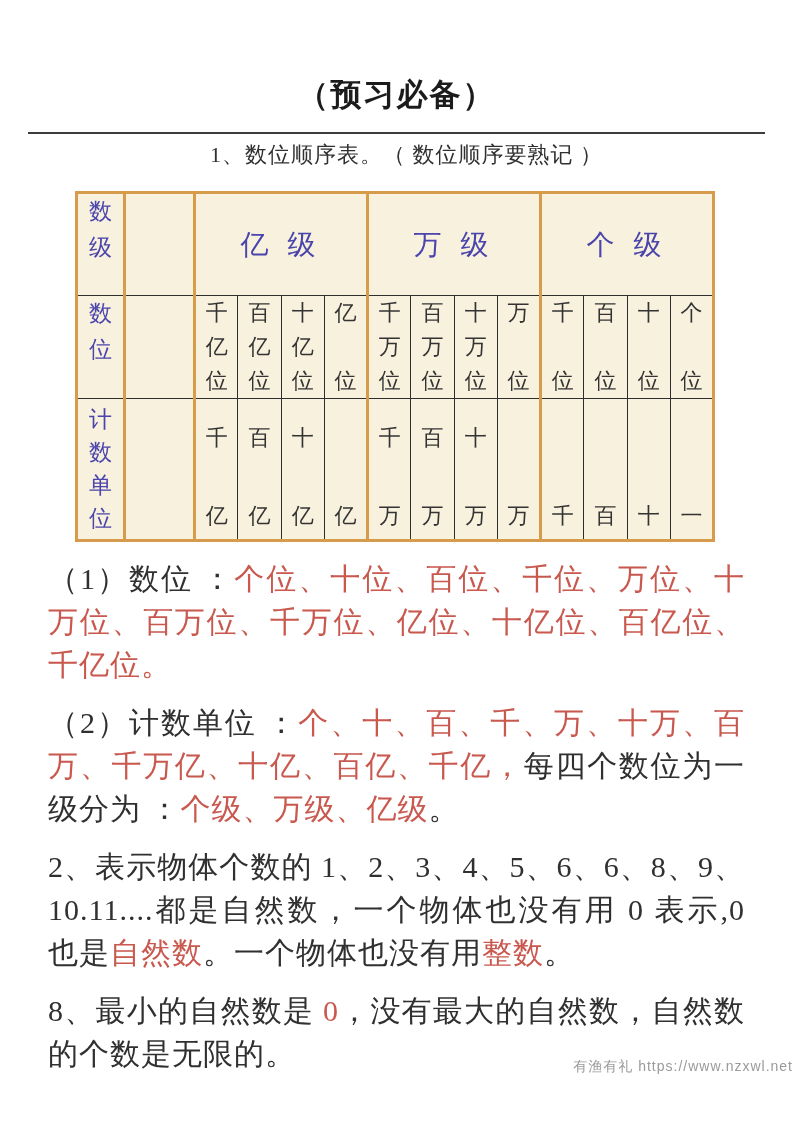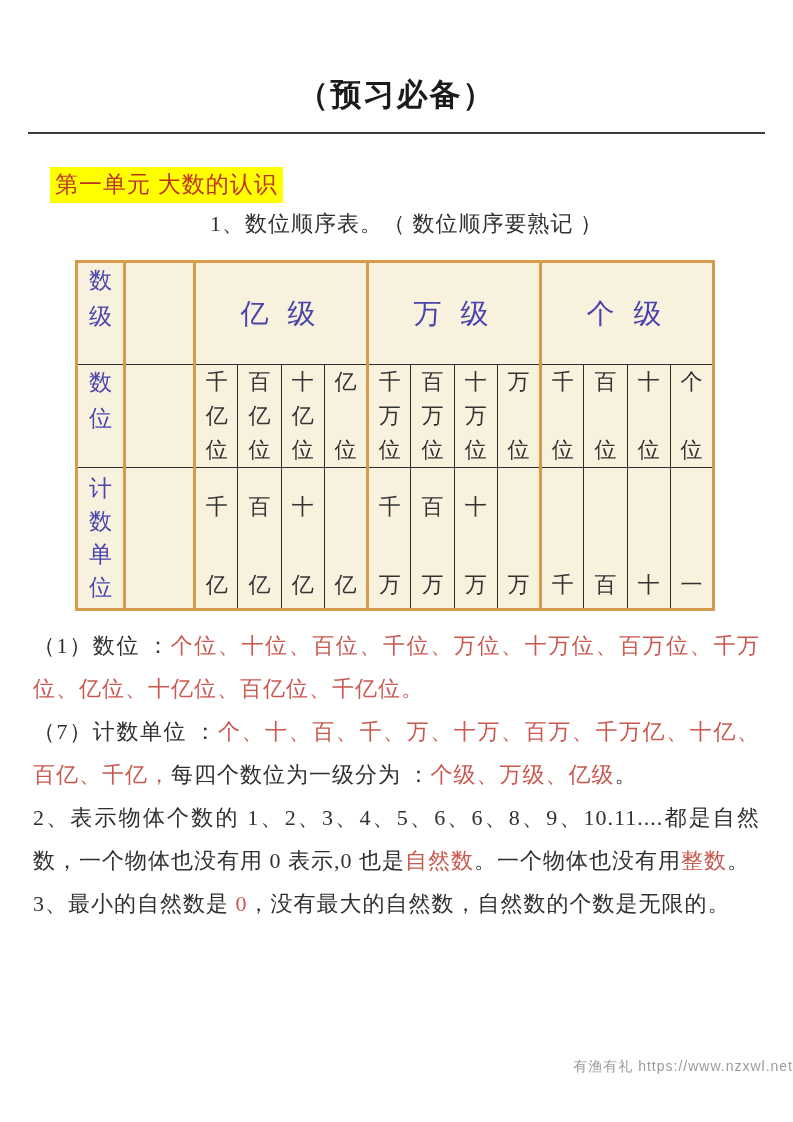--- a/index.html
+++ b/index.html
@@ -95,22 +95,22 @@
   td.uc .ul{
     display:block;
     height:26px;
     line-height:26px;
     font-size:22px;
     color:#333333;
   }
   
   .notes{margin:13px 3px 0 3px;}
   .notes p{
-    margin:0;
-    font-size:22px;
+    margin:15px;
+    font-size:30px;
     line-height:43px;
     letter-spacing:1px;
     text-align:justify;
   }
   .k{color:var(--text_black,#303030);}
   .r{color:var(--body_red,#c9584e);}
   .footer{
     position:absolute;
     left:0;top:1058px;
     width:100%;
@@ -124,21 +124,20 @@
 </head>
 <body>
 
 <div class="page">
 
   <div class="title">（预习必备）</div>
   <hr class="rule">
 
   <div class="content">
 
-    <div class="heading">第一单元 大数的认识</div>
     <div class="intro">1、数位顺序表。（ 数位顺序要熟记 ）</div>
 
     <table class="pvt">
       <colgroup>
         <col style="width:48px">
           <col style="width:70px">
         <col>
           <col>
           <col>
           <col>
@@ -297,22 +296,22 @@
                 <span class="ul"></span>
                 <span class="ul">一</span>
               </div>
             </td>
       </tr>
     </tbody>
       </table>
 
     <div class="notes">
       <p><span class="k">（1）数位 ：</span><span class="r">个位、十位、百位、千位、万位、十万位、百万位、千万位、亿位、十亿位、百亿位、千亿位。</span></p>
-      <p><span class="k">（7）计数单位 ：</span><span class="r">个、十、百、千、万、十万、百万、千万亿、十亿、百亿、千亿，</span><span class="k">每四个数位为一级分为 ：</span><span class="r">个级、万级、亿级</span><span class="k">。</span></p>
+      <p><span class="k">（2）计数单位 ：</span><span class="r">个、十、百、千、万、十万、百万、千万亿、十亿、百亿、千亿，</span><span class="k">每四个数位为一级分为 ：</span><span class="r">个级、万级、亿级</span><span class="k">。</span></p>
       <p><span class="k">2、表示物体个数的 1、2、3、4、5、6、6、8、9、10.11....都是自然数，一个物体也没有用 0 表示,0 也是</span><span class="r">自然数</span><span class="k">。一个物体也没有用</span><span class="r">整数</span><span class="k">。</span></p>
-      <p><span class="k">3、最小的自然数是 </span><span class="r">0</span><span class="k">，没有最大的自然数，自然数的个数是无限的。</span></p>
+      <p><span class="k">8、最小的自然数是 </span><span class="r">0</span><span class="k">，没有最大的自然数，自然数的个数是无限的。</span></p>
     </div>
 
   </div>
 
   <div class="footer">有渔有礼 https://www.nzxwl.net</div>
 
 </div>
 
 </body></html>

